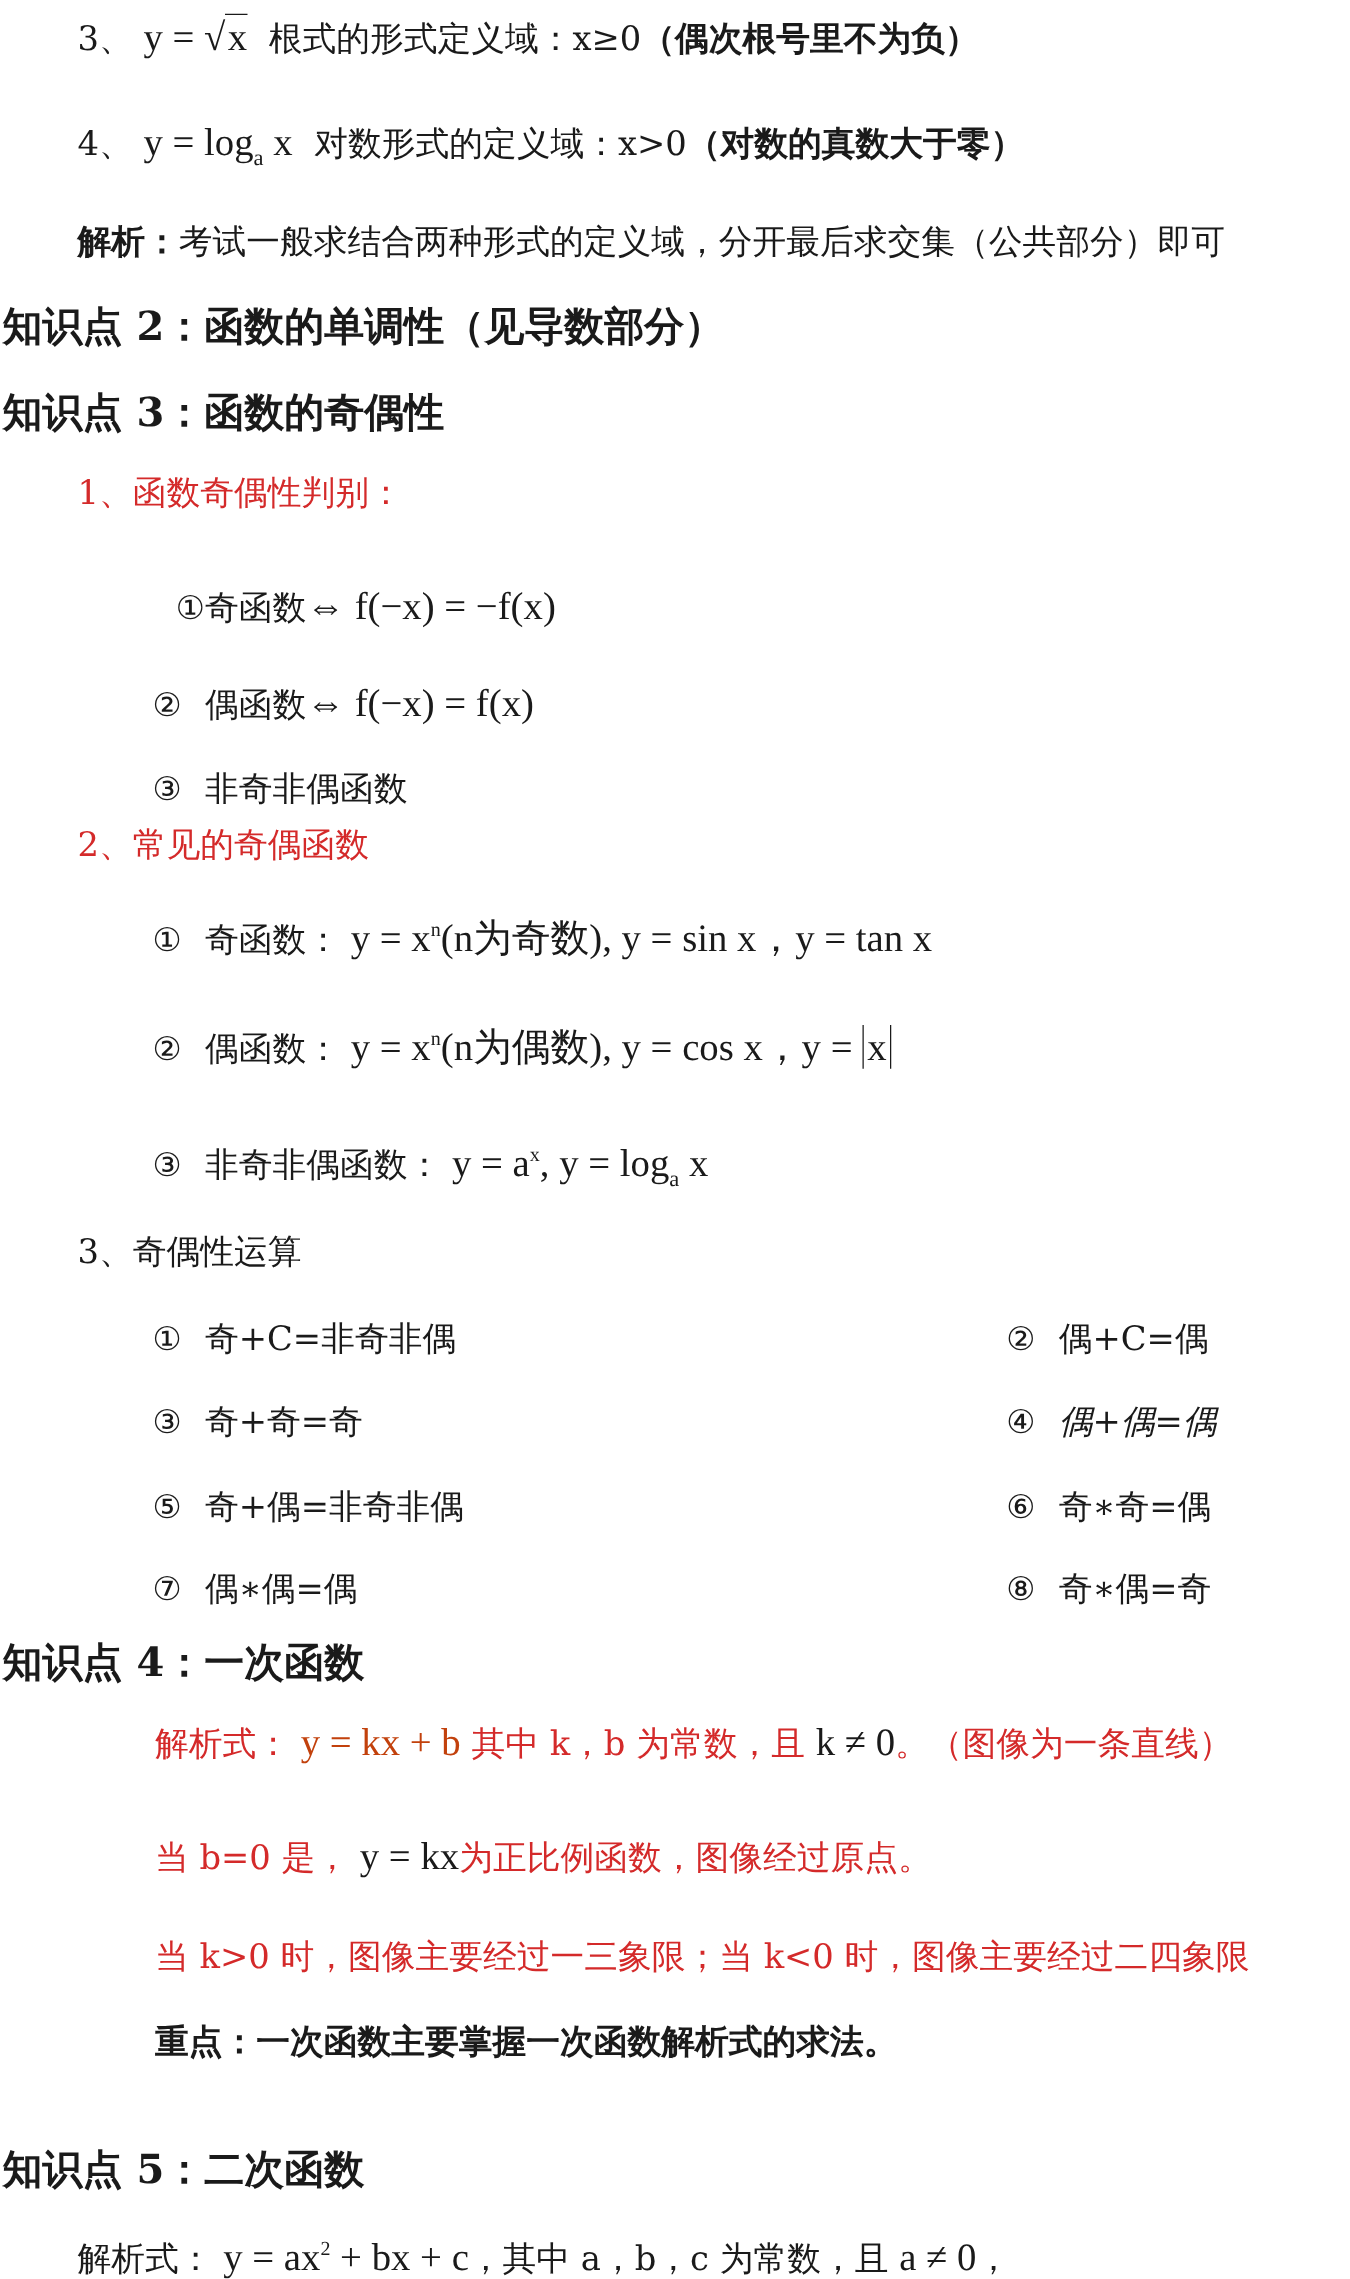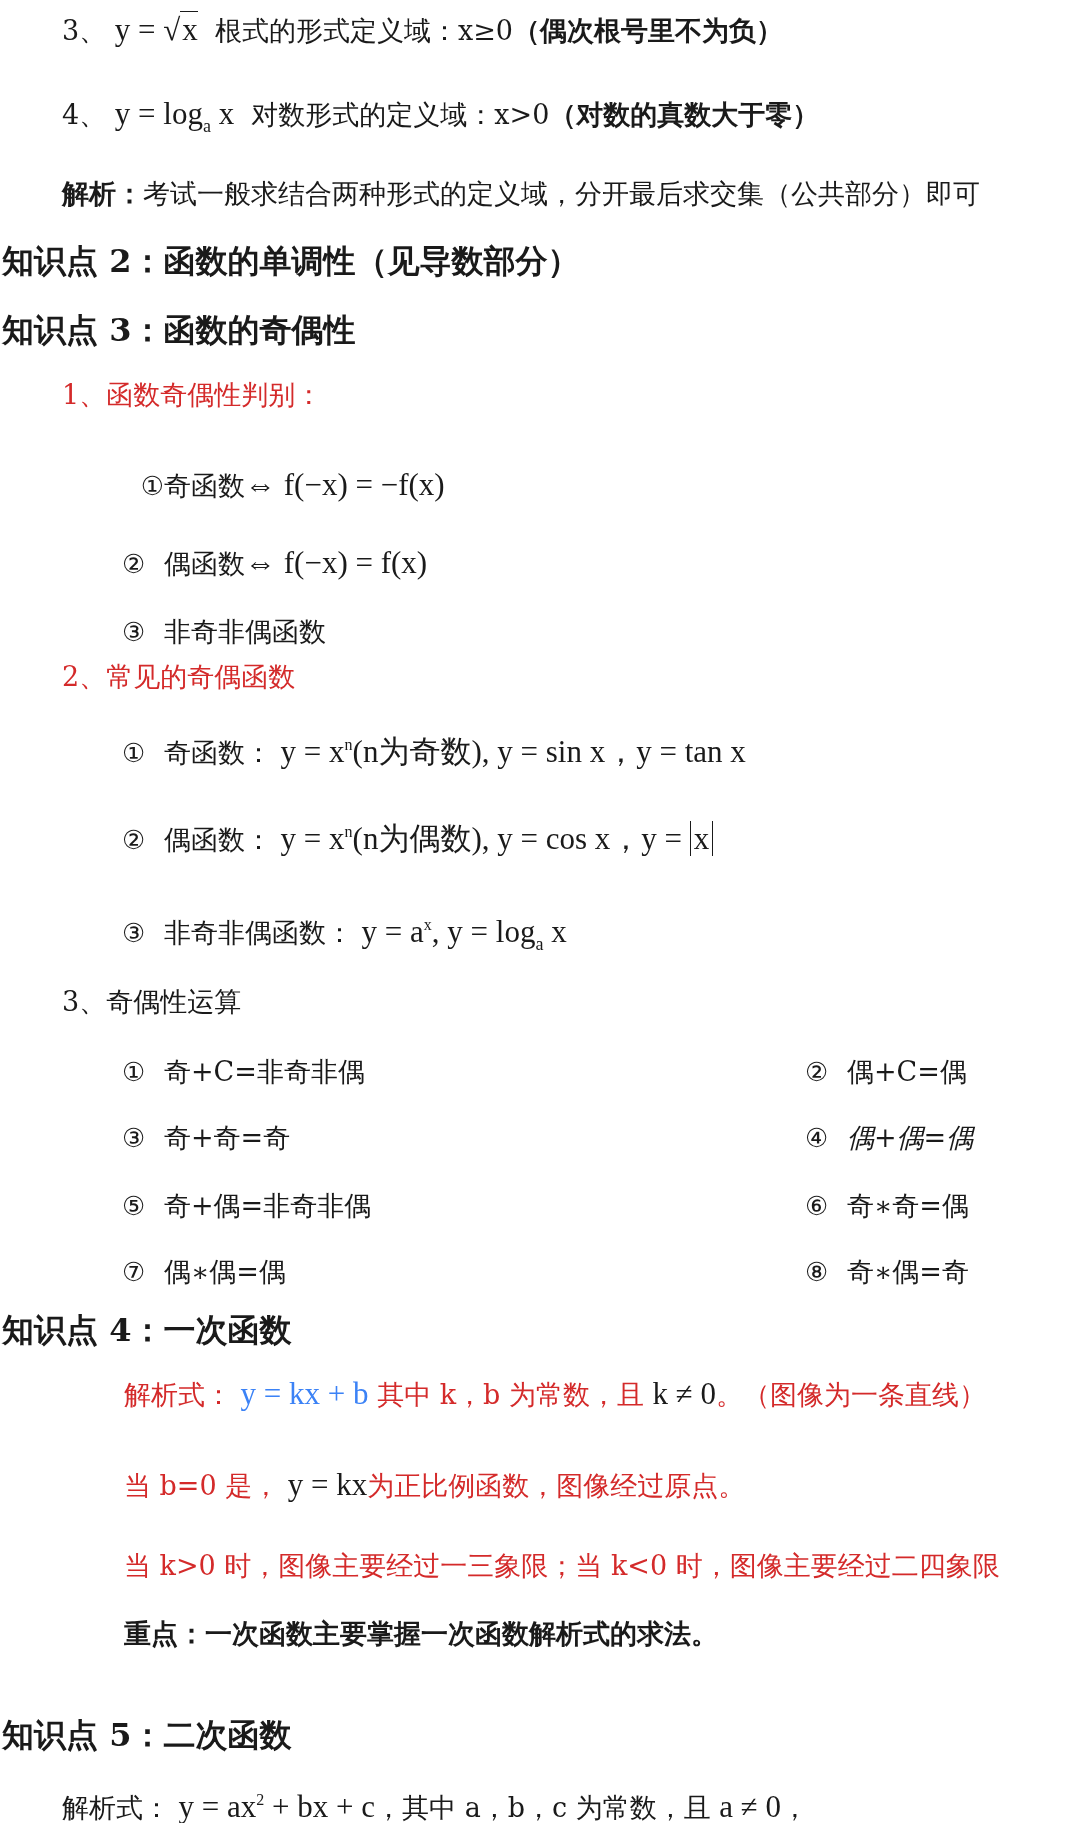--- a/index.html
+++ b/index.html
@@ -75,21 +75,21 @@
 <div class="line col2" style="top:1120px;font-style:italic;"><span class="circ">④</span><span>偶+偶=偶</span></div>
 <div class="line" style="left:122px;top:1188px;"><span class="circ">⑤</span><span>奇+偶=非奇非偶</span></div>
 <div class="line col2" style="top:1188px;"><span class="circ">⑥</span><span>奇∗奇=偶</span></div>
 <div class="line" style="left:122px;top:1254px;"><span class="circ">⑦</span><span>偶∗偶=偶</span></div>
 <div class="line col2" style="top:1254px;"><span class="circ">⑧</span><span>奇∗偶=奇</span></div>
 
 <div class="line heading" style="left:2px;top:1312px;">知识点 4：一次函数</div>
 
 <div class="line red" style="left:124px;top:1376px;">
   <span>解析式：</span>
-  <span class="math" style="color:#3b82f6;">y = kx + b</span>
+  <span class="math" style="color:#c2410c;">y = kx + b</span>
   <span>其中 k，b 为常数，且</span>
   <span class="math" style="color:#1a1a1a;">k ≠ 0</span><span>。（图像为一条直线）</span>
 </div>
 
 <div class="line red" style="left:124px;top:1467px;">
   <span>当 b=0 是，</span>
   <span class="math" style="color:#1a1a1a;">y = kx</span><span>为正比例函数，图像经过原点。</span>
 </div>
 
 <div class="line red" style="left:124px;top:1548px;">当 k&gt;0 时，图像主要经过一三象限；当 k&lt;0 时，图像主要经过二四象限</div>

